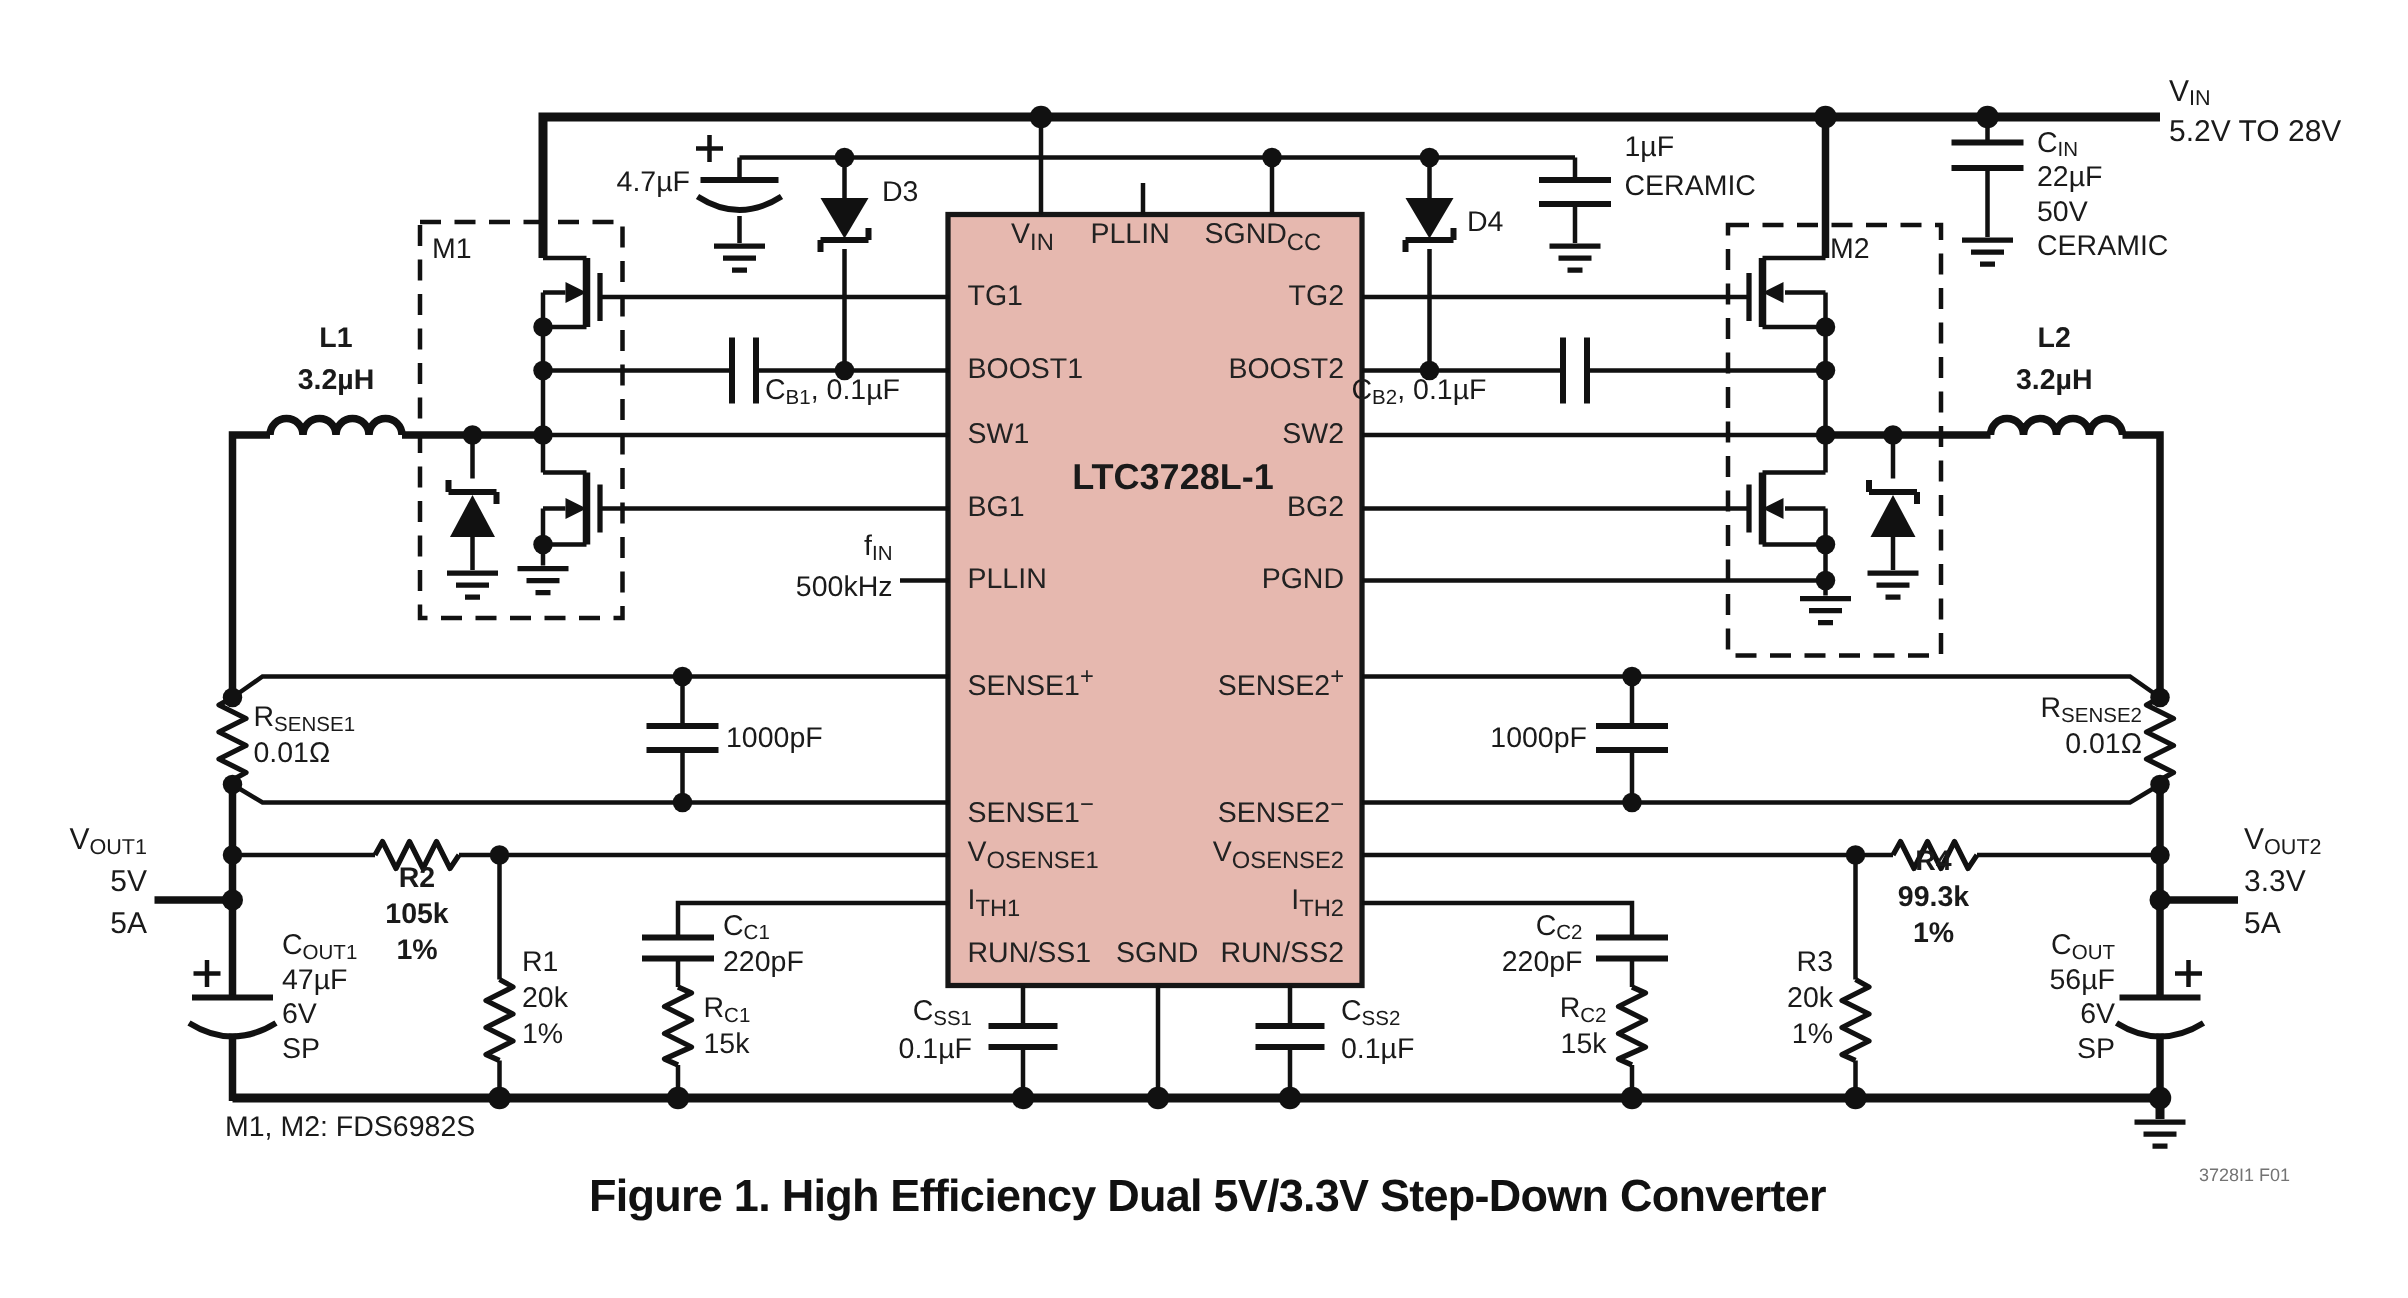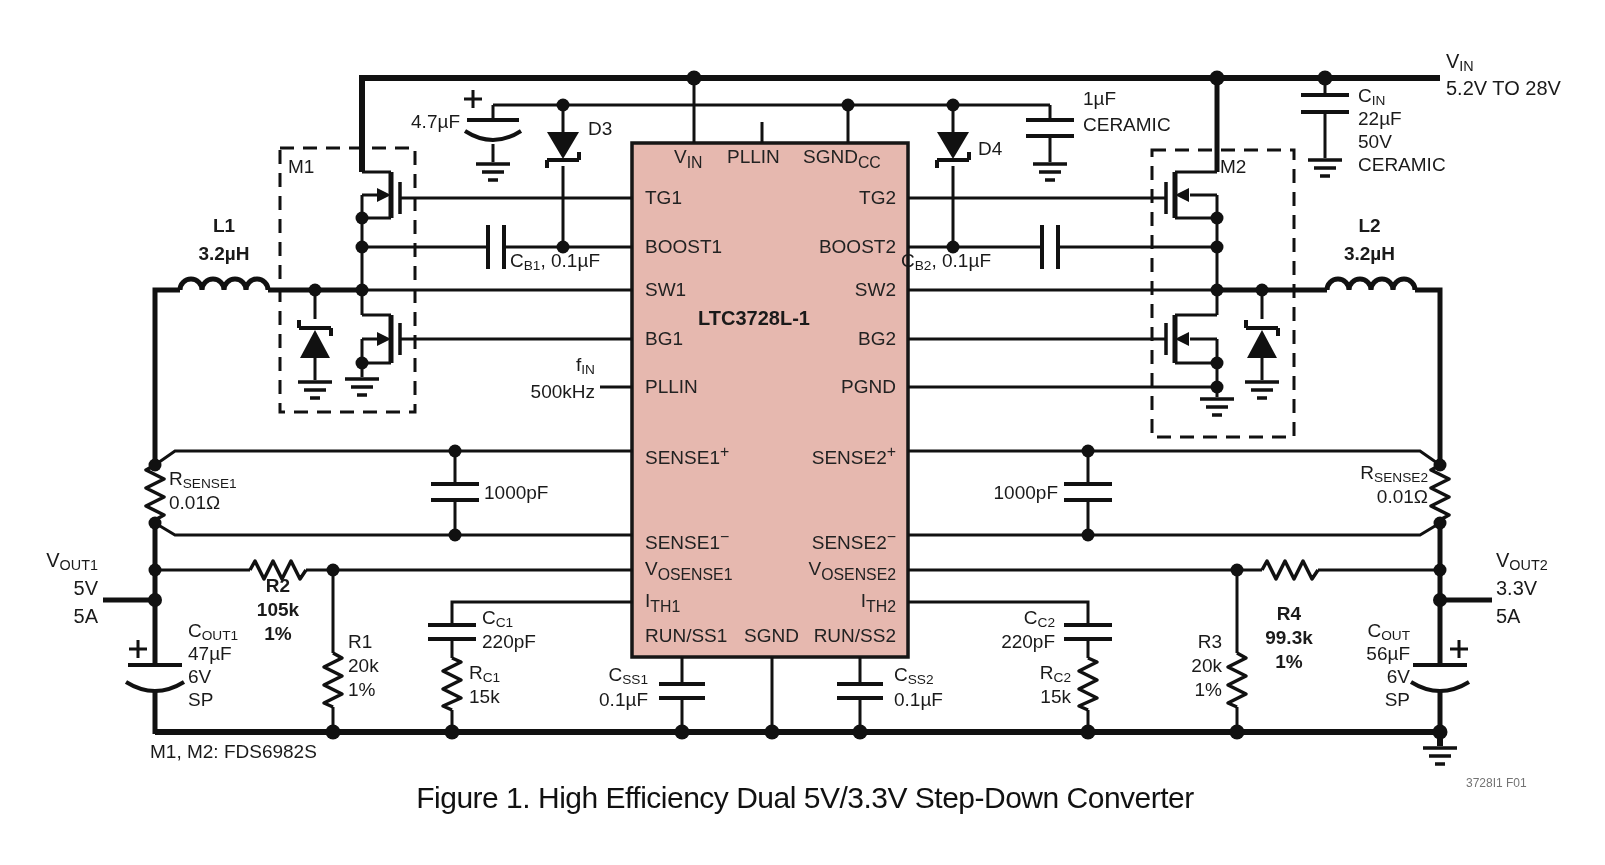--- a/index.html
+++ b/index.html
@@ -7,21 +7,21 @@
          font-family:"Liberation Sans",sans-serif;color:#1a1a1a;}
   .stage svg{position:absolute;left:0;top:0;}
   .lbl{position:absolute;font-size:19px;line-height:23px;white-space:nowrap;color:#1a1a1a;}
   .lbl.big{font-size:20px;line-height:27px;}
   .lbl.c{text-align:center;font-weight:bold;}
   .lbl.r{text-align:right;}
   .lbl sub{font-size:0.72em;vertical-align:-0.22em;line-height:0;}
   .pin{position:absolute;font-size:19px;line-height:22px;white-space:nowrap;color:#222;}
   .pin.r{text-align:right;}
   .title{position:absolute;left:100px;top:781px;width:1410px;text-align:center;
-         font-size:30px;font-weight:normal;letter-spacing:-0.5px;color:#111;}
+         font-size:30px;font-weight:bold;letter-spacing:-0.5px;color:#111;}
   .small{font-size:12px;line-height:14px;color:#737373;}
 </style>
 </head>
 <body>
 
 <div class="stage">
 
 <svg width="1605" height="865" viewBox="0 0 1605 865">
 
   <g fill="none" stroke="#111" stroke-width="3" stroke-dasharray="14 9">
@@ -240,21 +240,21 @@
 <div class="pin r" style="left:700px;top:187px;width:196px">TG2</div>
 <div class="pin r" style="left:700px;top:236px;width:196px">BOOST2</div>
 <div class="pin r" style="left:700px;top:279px;width:196px">SW2</div>
 <div class="pin r" style="left:700px;top:328px;width:196px">BG2</div>
 <div class="pin r" style="left:700px;top:376px;width:196px">PGND</div>
 <div class="pin r" style="left:700px;top:441px;width:196px"><span>SENSE2</span><sup>+</sup></div>
 <div class="pin r" style="left:700px;top:526px;width:196px"><span>SENSE2</span><sup>−</sup></div>
 <div class="pin r" style="left:700px;top:558px;width:196px"><span>V</span><sub>OSENSE2</sub></div>
 <div class="pin r" style="left:700px;top:590px;width:196px"><span>I</span><sub>TH2</sub></div>
 
-<div class="lbl c" style="left:684px;top:307px;width:140px;font-size:20px">LTC3728L-1</div>
+<div class="lbl c" style="left:712px;top:307px;width:140px;font-size:24px">LTC3728L-1</div>
 
 <div class="lbl big" style="left:1446px;top:48px">
   <div><span>V</span><sub>IN</sub></div>
   <div>5.2V TO 28V</div>
 </div>
 
 <div class="lbl" style="left:1358px;top:84px">
   <div><span>C</span><sub>IN</sub></div>
   <div>22µF</div>
   <div>50V</div>
@@ -322,21 +322,21 @@
 <div class="lbl" style="left:348px;top:630px;line-height:24px">
   <div>R1</div>
   <div>20k</div>
   <div>1%</div>
 </div>
 <div class="lbl r" style="left:1164px;top:630px;width:58px;line-height:24px">
   <div>R3</div>
   <div>20k</div>
   <div>1%</div>
 </div>
-<div class="lbl c" style="left:1258px;top:602px;width:62px;line-height:24px">
+<div class="lbl c" style="left:1258px;top:563px;width:62px;line-height:24px">
   <div>R4</div>
   <div>99.3k</div>
   <div>1%</div>
 </div>
 
 <div class="lbl" style="left:188px;top:619px">
   <div><span>C</span><sub>OUT1</sub></div>
   <div>47µF</div>
   <div>6V</div>
   <div>SP</div>

